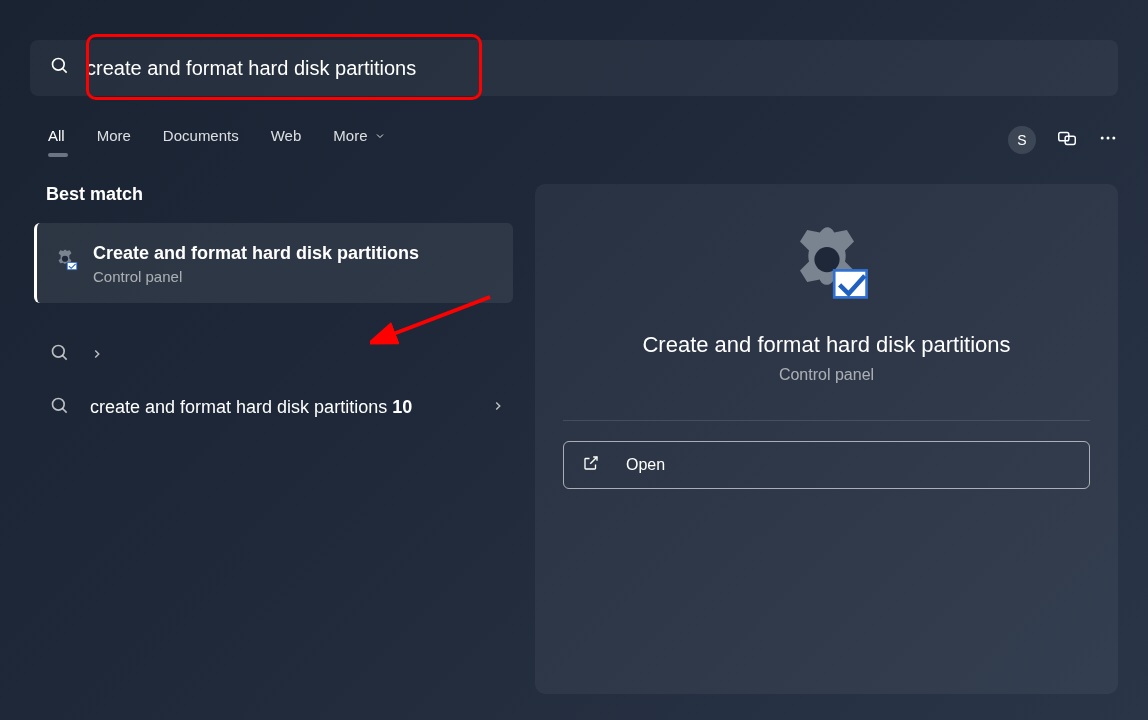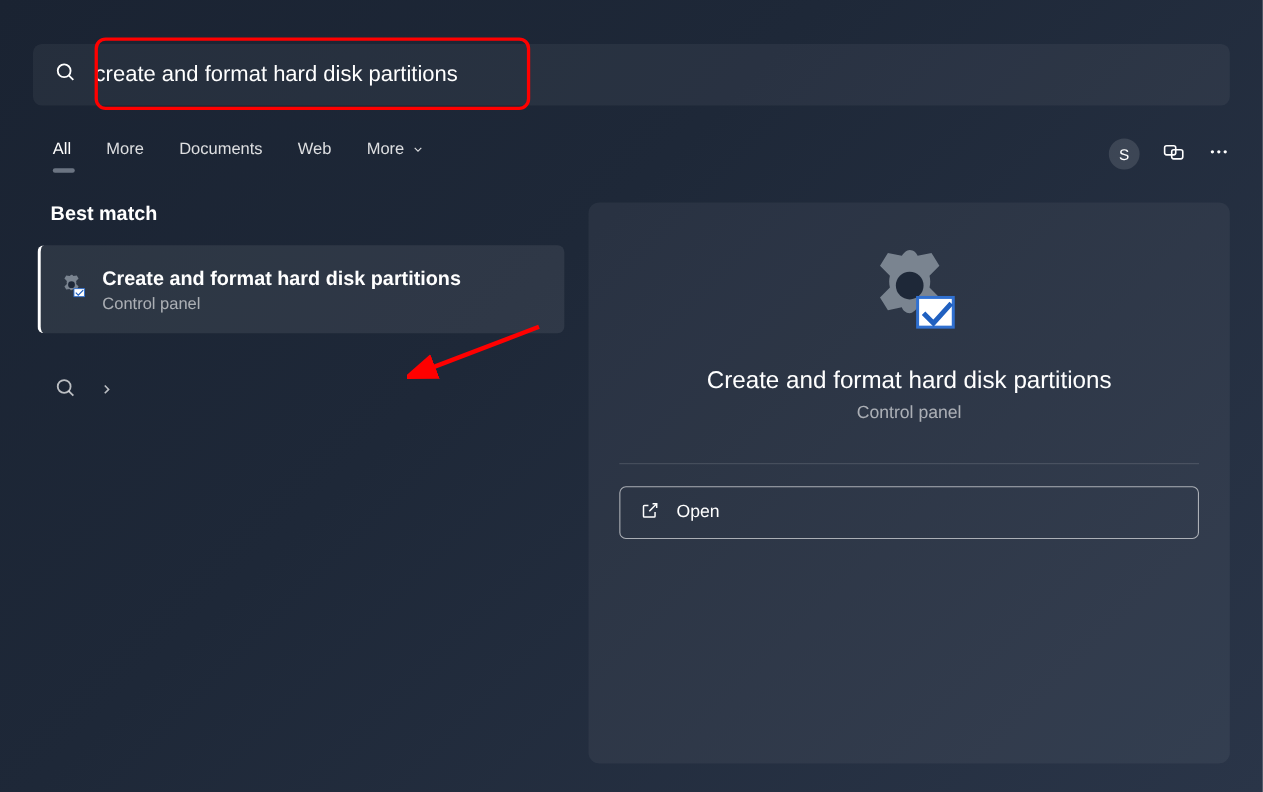--- a/index.html
+++ b/index.html
@@ -216,21 +216,21 @@
       height: 48px;
       border: 1.5px solid rgba(255,255,255,0.6);
       background: transparent;
       border-radius: 6px;
       display: flex;
       align-items: center;
       padding: 0 18px;
       color: #fff;
       font-size: 16px;
       cursor: pointer;
-      gap: 15px;
+      gap: 26px;
     }
     .arrow-annotation {
       position: absolute;
       top: 292px;
       left: 370px;
       pointer-events: none;
     }
   </style>
 </head>
 <body>
@@ -307,20 +307,34 @@
           </svg>
       </span>
       <span class="chev">
         <svg width="14" height="14" viewBox="0 0 24 24" fill="none" stroke="currentColor" stroke-width="2.5">
             <polyline points="9 6 15 12 9 18"></polyline>
           </svg>
       </span>
     </div>
 
 
+    <div class="web-item">
+      <span class="srch-ico">
+        <svg width="20" height="20" viewBox="0 0 24 24" fill="none" stroke="currentColor" stroke-width="2">
+            <circle cx="10" cy="10" r="7"></circle>
+            <line x1="20" y1="20" x2="15" y2="15"></line>
+          </svg>
+      </span>
+      <div class="web-item-text"><span>create and format hard disk partitions </span><b>10</b></div>
+      <span class="chev">
+        <svg width="14" height="14" viewBox="0 0 24 24" fill="none" stroke="currentColor" stroke-width="2.5">
+            <polyline points="9 6 15 12 9 18"></polyline>
+          </svg>
+      </span>
+    </div>
   </div>
 
   <div class="right-col">
     <div class="detail-panel">
       <div class="detail-icon-wrap">
         <span>
           <svg width="90" height="90" viewBox="0 0 100 100">
             <path fill="#7a8490" d="M50 8c4 0 7 3 8 6l14-3 8 13-10 10c1 4 1 8 0 12l10 10-8 13-14-3c-2 3-5 6-8 6-4 0-7-3-8-6l-14 3-8-13 10-10c-1-4-1-8 0-12l-10-10 8-13 14 3c2-3 5-6 8-6z"></path>
             <circle cx="50" cy="44" r="14" fill="#1e2838"></circle>
             <rect x="58" y="56" width="36" height="30" fill="#fff" stroke="#3070d0" stroke-width="3"></rect>

